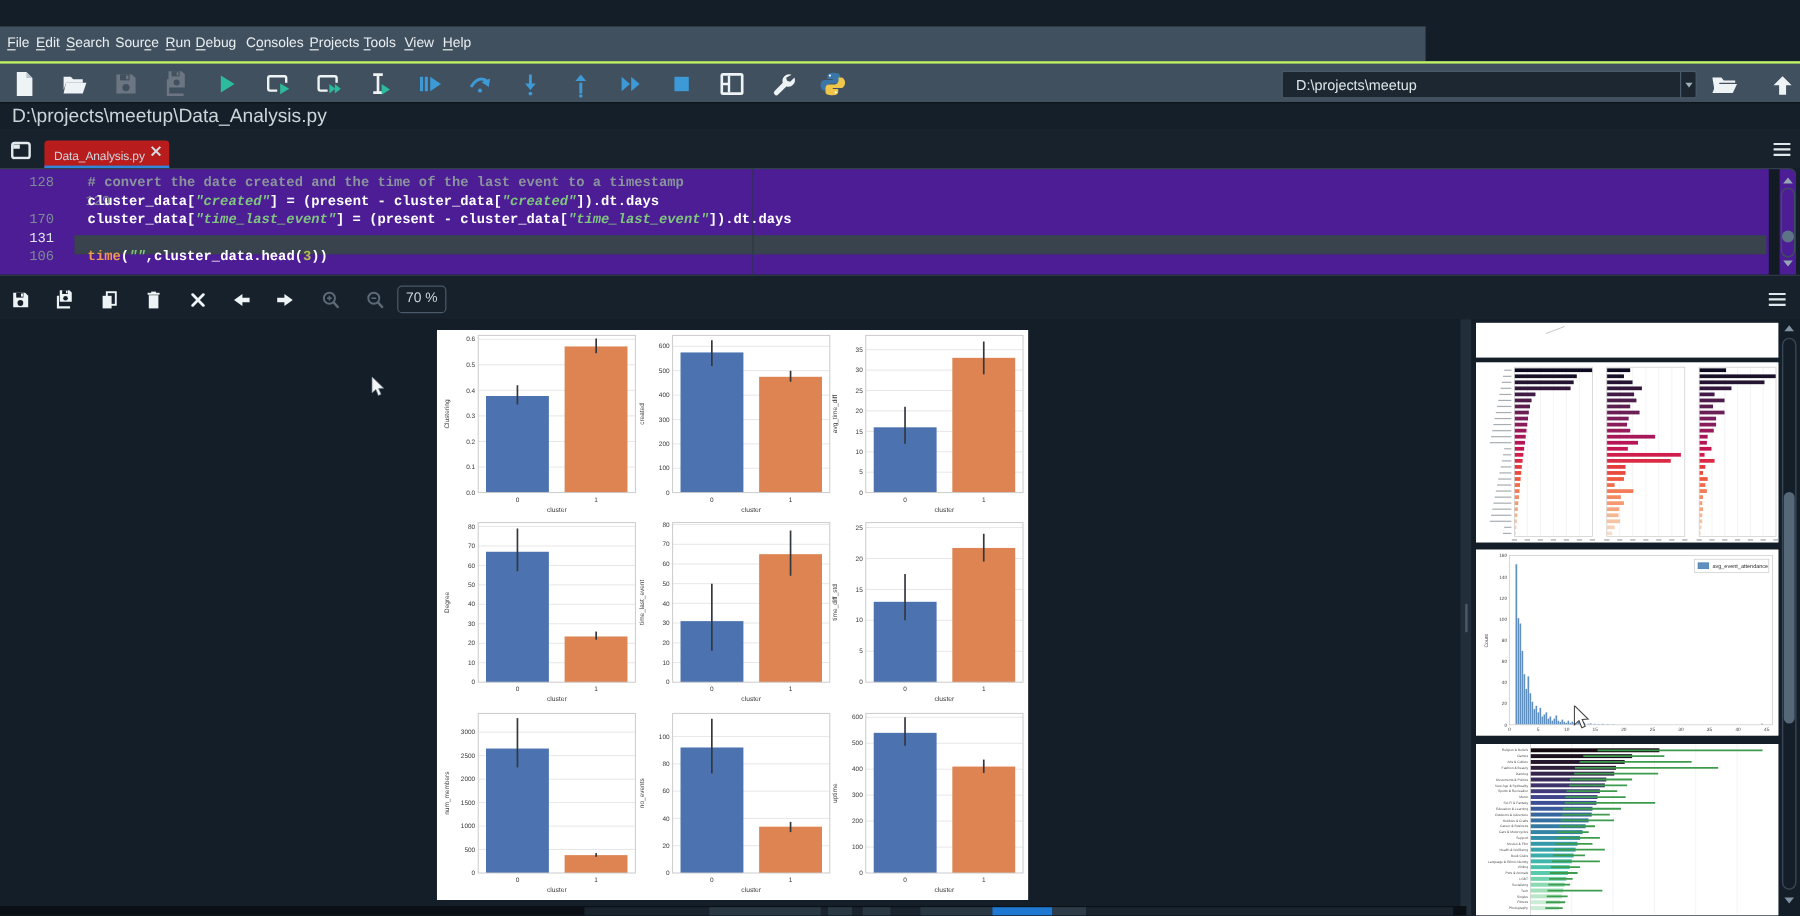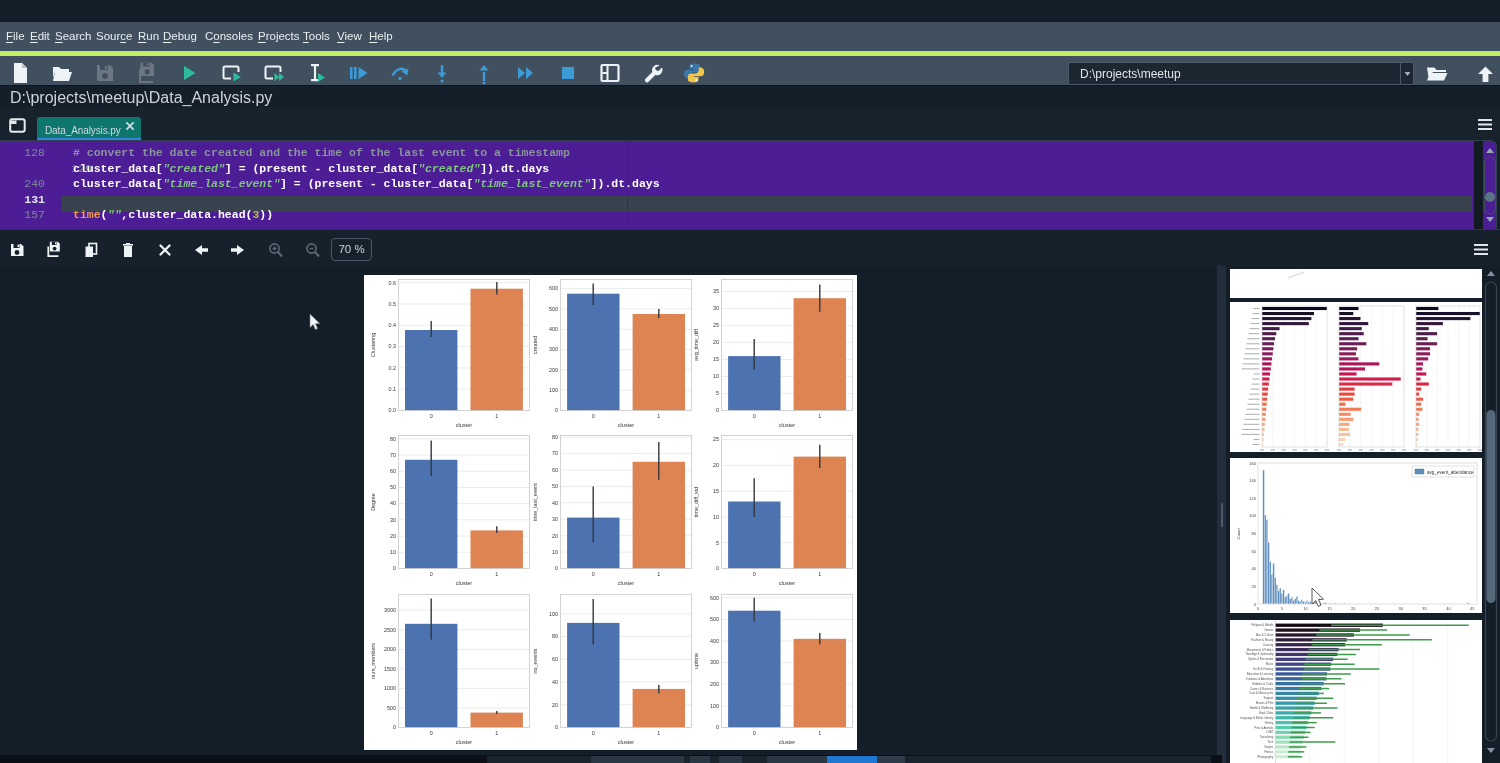--- a/index.html
+++ b/index.html
@@ -1,33 +1,33 @@
 <!DOCTYPE html>
 <html><head><meta charset="utf-8"><style>
 * { margin:0; padding:0; box-sizing:border-box; }
 html,body { width:1500px; height:763px; overflow:hidden; background:#141e28;
   font-family:"Liberation Sans", sans-serif; }
 .abs { position:absolute; }
 #stage { position:relative; width:1500px; height:763px; }
 #titlebar { left:0; top:0; width:1500px; height:22px; background:#f4f6f8; color:#1b1b1b; font-size:13px; }
 #titlebar .ttext { position:absolute; left:27px; top:3px; letter-spacing:1.1px; font-size:13px; }
-#menubar { left:0; top:22px; width:1500px; height:29px; background:#41505e; color:#e9eef1;
+#menubar { left:0; top:22px; width:1188px; height:29px; background:#41505e; color:#e9eef1;
   font-size:11.5px;text-align:center; }
 #menubar span.mi { position:absolute; top:8px; }
 #menubar u { text-decoration:underline; text-underline-offset:2px; }
-#toolbar { left:0; top:51px; width:1500px; height:34px; background:#41505e; border-top:5px solid #bef264; }
+#toolbar { left:0; top:51px; width:1500px; height:34px; background:#41505e; border-top:2px solid #bef264; }
 #combo { position:absolute; left:1068px; top:6px; width:346px; height:23px; background:#1d2731;
   border:1px solid #4a5a68; border-radius:2px; color:#dfe6ea; font-size:12px; }
 #combo .ctext { position:absolute; left:11px; top:4px; }
 #combo .carr { position:absolute; right:0; top:0; width:13px; height:21px; border-left:1px solid #4a5a68; }
 #pathbar { left:0; top:85px; width:1500px; height:22px; background:#151f29; color:#ccd4da;
   font-size:16px; border-top:1px solid #0d141a;}
 #pathbar div { position:absolute; left:10px; top:3px; }
 #tabzone { left:0; top:107px; width:1500px; height:33px; background:#18222c; }
-#tab1 { position:absolute; left:37px; top:10px; width:104px; height:28px; background:#0f766e;
+#tab1 { position:absolute; left:37px; top:10px; width:104px; height:28px; background:#b91c1c;
   border-radius:3px 3px 0 0; color:#cfd8df; font-size:10px;text-decoration:underline; }
 #tab1 .tname { position:absolute; left:8px; top:8px; letter-spacing:-0.1px; }
 #tabline { position:absolute; left:37px; top:138px; width:104px; height:4px; background:#2f86dc; }
 #editor { left:0; top:140px; width:1497px; height:89px; background:#4c1d95;
   border-top:1px solid #31404c; border-right:1px solid #31404c; border-radius:0 6px 0 0; }
 #ed80 { position:absolute; left:627px; top:0; width:1px; height:88px; background:#2a3845; }
 #curline { position:absolute; left:62px; top:55px; width:1410px; height:15.6px; background:#39434d; }
 #edflag { position:absolute; left:1474px; top:0px; width:9px; height:88px; background:#121a23; }
 .codeline { position:absolute; left:73px; font-family:"Liberation Mono", monospace;
   font-size:11.5px; font-weight:bold; white-space:pre; color:#ffffff; height:15.6px; line-height:15.6px;}
@@ -735,23 +735,23 @@
         <path d="M1 2 h14 M1 6.5 h14 M1 11 h14" stroke="#dfe7ec" stroke-width="1.8"></path>
       </svg>
 </div>
 <div class="abs" id="tabline"></div>
 <div class="abs" id="editor">
   <div id="curline"></div>
   <div id="ed80"></div>
   <div id="edflag"></div>
   <div class="lnum" style="top:4px;">128</div>
   <div class="lnum" style="top:19.6px;margin-left:47px;">129</div>
-  <div class="lnum" style="top:35.2px;">240</div>
-  <div class="lnum" style="top:50.8px;color:#dfe6ec;font-weight:bold;">131</div>
-  <div class="lnum" style="top:66.4px;">157</div>
+  <div class="lnum" style="top:35.2px;">170</div>
+  <div class="lnum" style="top:50.8px;color:#dfe6ec;font-weight:normal;">131</div>
+  <div class="lnum" style="top:66.4px;">106</div>
   <div class="codeline cmt" style="top:4px;"># convert the date created and the time of the last event to a timestamp</div>
   <div class="codeline" style="top:19.6px;">cluster_data[<span class="str">"created"</span>] = (present - cluster_data[<span class="str">"created"</span>]).dt.days</div>
   <div class="codeline" style="top:35.2px;">cluster_data[<span class="str">"time_last_event"</span>] = (present - cluster_data[<span class="str">"time_last_event"</span>]).dt.days</div>
   <div class="codeline" style="top:66.4px;"><span class="bi">time</span>(<span class="str">""</span>,cluster_data.head(<span class="num">3</span>))</div>
   <svg class="abs" style="left:1483px;top:0px" width="14" height="88" viewBox="0 0 14 88">
         <path d="M3 12 l4 -5 l4 5 z" fill="#93a6b4"></path>
         <rect x="1.5" y="16" width="11" height="57" rx="5.5" fill="none" stroke="#3f4e5c" stroke-width="1.2"></rect>
         <circle cx="7" cy="56" r="5" fill="#5d7487"></circle>
         <path d="M3 76 l4 5 l4 -5 z" fill="#93a6b4"></path>
       </svg>

